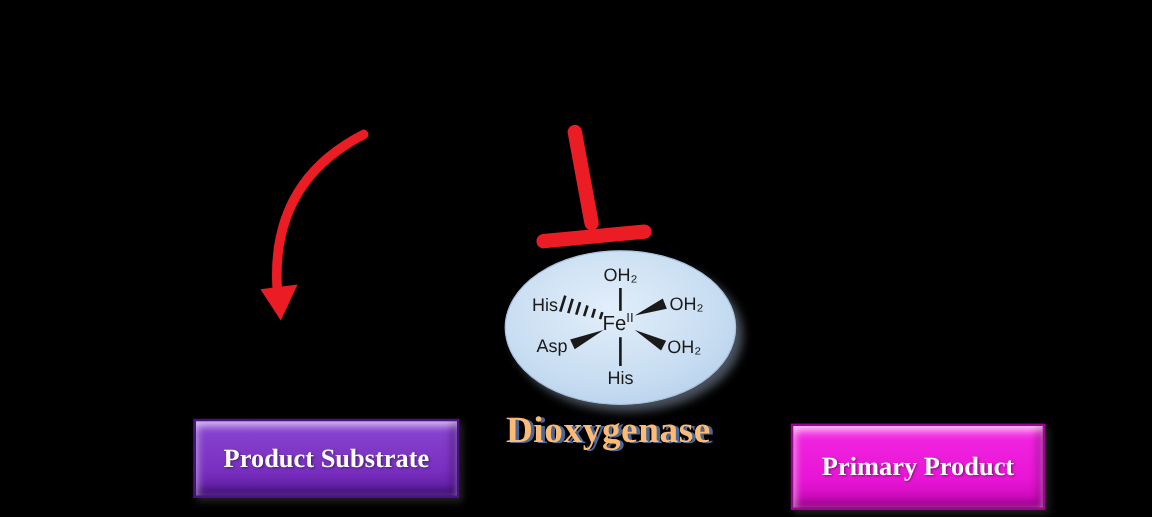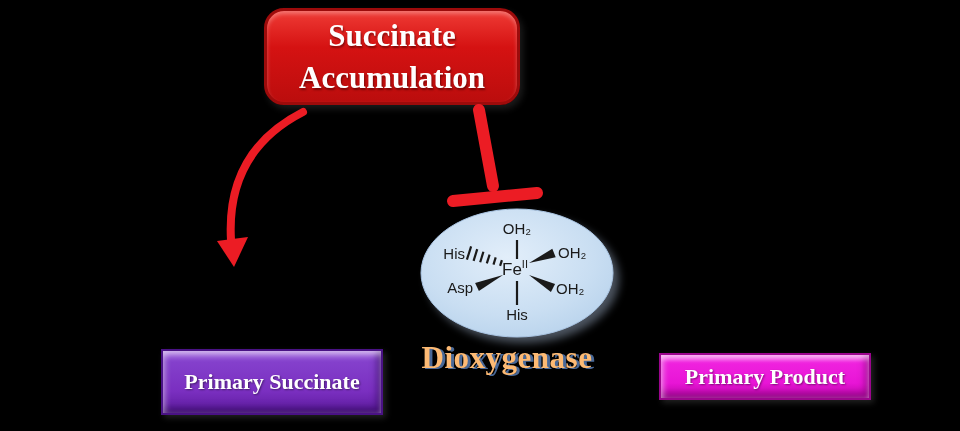--- a/index.html
+++ b/index.html
@@ -55,43 +55,39 @@
   .substrate-box{
     left:161px;top:349px;width:222px;height:66px;
     background:linear-gradient(180deg,#a368df 0%,#8440cc 18%,#7a2fc0 65%,#5d1b9e 100%);
     border:2px solid #4a1285;
     box-shadow:inset 0 4px 5px rgba(255,255,255,0.45),
                inset 4px 0 5px rgba(255,255,255,0.22),
                inset -4px -5px 7px rgba(35,0,70,0.55),
                3px 3px 6px rgba(120,120,120,0.28);
   }
   .product-box{
-    left:659px;top:353px;width:212px;height:47px;
+    left:659px;top:353px;width:212px;height:72px;
     background:linear-gradient(180deg,#f85bea 0%,#ef22de 18%,#e815d6 65%,#c307b2 100%);
     border:2px solid #9c058e;
     box-shadow:inset 0 4px 5px rgba(255,255,255,0.5),
                inset 4px 0 5px rgba(255,255,255,0.25),
                inset -4px -5px 7px rgba(100,0,90,0.55),
                3px 3px 6px rgba(120,120,120,0.28);
   }
 
   .chem-text{
     font-family:"Liberation Sans", sans-serif;
     fill:#1a1a1a;
   }
 </style>
 </head>
 <body>
 
 <div class="canvas">
 
-  <div class="succinate-box">
-    <div class="line">Succinate</div>
-    <div class="line">Accumulation</div>
-  </div>
 
   <svg class="layer" viewBox="0 0 960 431">
     <defs>
       <radialGradient id="ellipseGrad" cx="45%" cy="38%" r="75%">
         <stop offset="0%" stop-color="#e2eefa"></stop>
         <stop offset="60%" stop-color="#c9def2"></stop>
         <stop offset="100%" stop-color="#b3cfea"></stop>
       </radialGradient>
       <filter id="softBlur" x="-30%" y="-30%" width="160%" height="160%">
         <feGaussianBlur stdDeviation="4"></feGaussianBlur>
@@ -139,20 +135,20 @@
       <text class="chem-text" x="556" y="294" font-size="15" text-anchor="start">OH₂</text>
       <text class="chem-text" x="465" y="259" font-size="15" text-anchor="end">His</text>
       <text class="chem-text" x="473" y="293" font-size="15" text-anchor="end">Asp</text>
       <text class="chem-text" x="517" y="320" font-size="15" text-anchor="middle">His</text>
     </g>
   </svg>
 
   <div class="enzyme-label">Dioxygenase</div>
 
   <div class="bevel-box substrate-box">
-    <span>Primary Succinate</span>
+    <span>Product Substrate</span>
   </div>
 
   <div class="bevel-box product-box">
     <span>Primary Product</span>
   </div>
 
 </div>
 
 </body></html>

